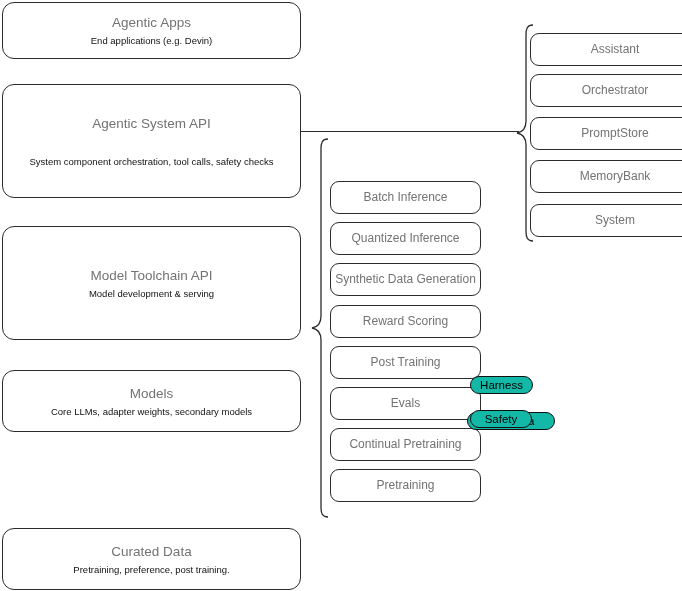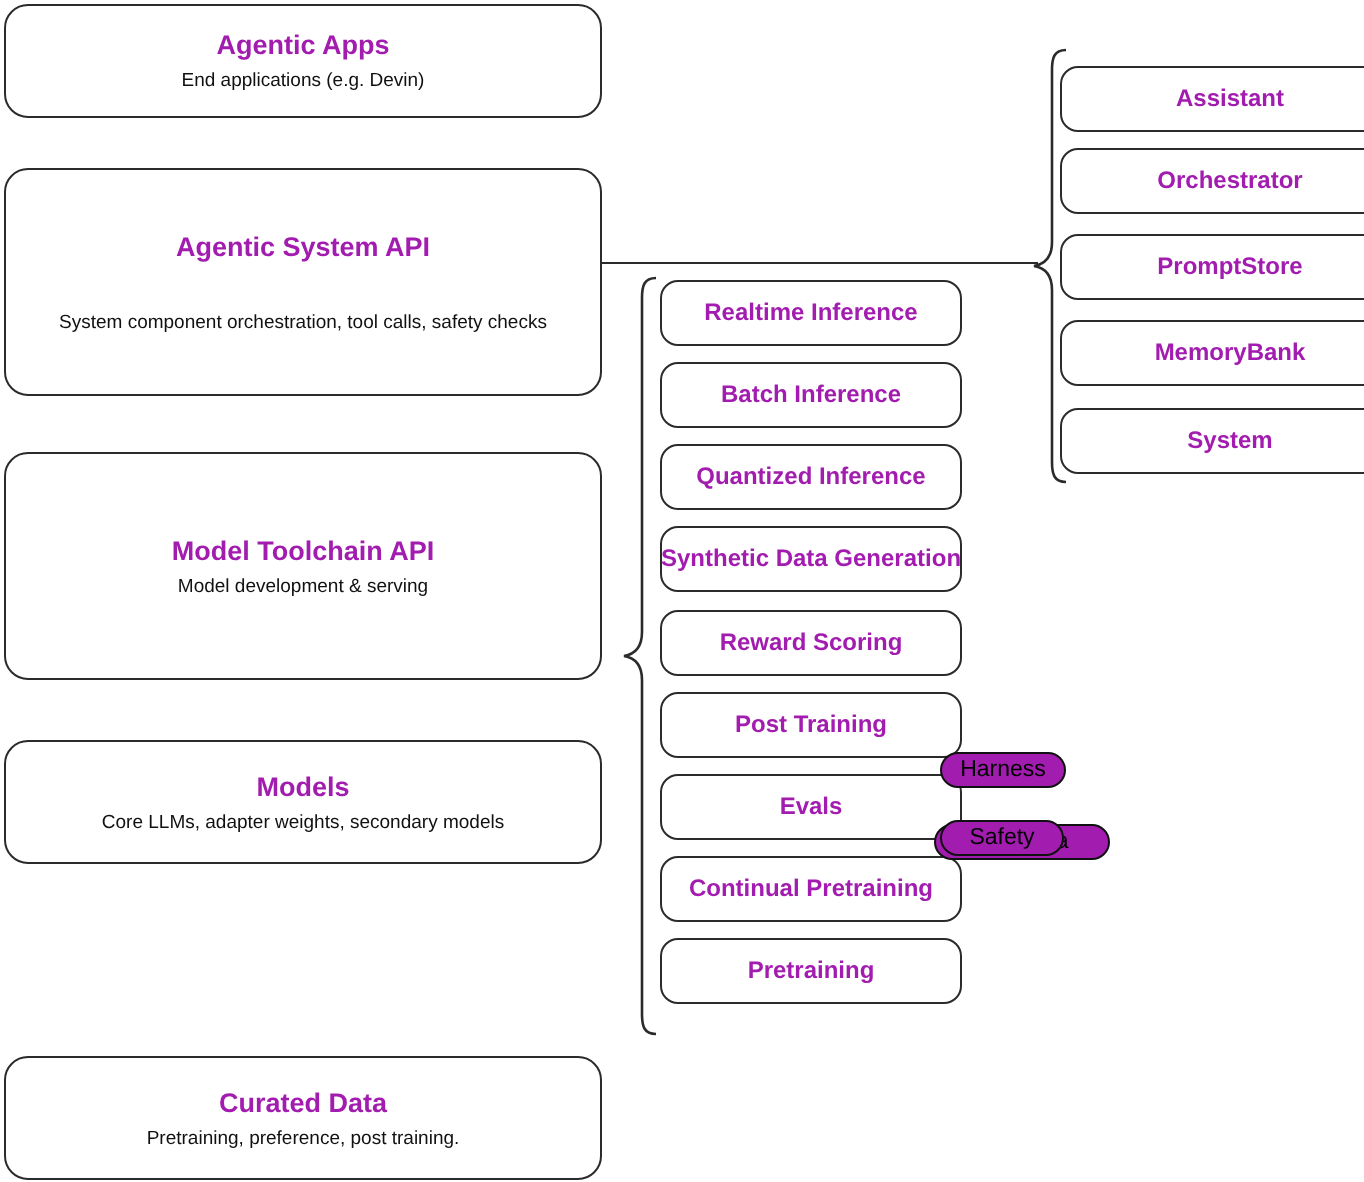--- a/index.html
+++ b/index.html
@@ -29,23 +29,22 @@
     display: flex;
     flex-direction: column;
     align-items: center;
     justify-content: center;
     text-align: center;
     padding: 2px 6px;
   }
   .box .title {
     font-size: 13.5px;
     line-height: 17px;
-    color: #a21caf;
+    color: #737373;
     white-space: nowrap;
-    font-weight: bold;
   }
   .box .subtitle {
     font-size: 9.5px;
     line-height: 13px;
     color: #111;
     margin-top: 3px;
     white-space: nowrap;
   }
 
   
@@ -70,21 +69,21 @@
     border-width: 1.2px;
   }
   .right-box .title { font-size: 12px; line-height: 15px; }
 
   
   .pill {
     position: absolute;
     box-sizing: border-box;
     border: 1.3px solid #111;
     border-radius: 11px;
-    background: #a21caf;
+    background: #14b8a6;
     height: 18px;
     display: flex;
     align-items: center;
     justify-content: center;
     font-size: 11.5px;
     line-height: 14px;
     color: #000;
     white-space: nowrap;
     z-index: 5;
   }
@@ -141,23 +140,20 @@
   <div class="connector" style="left:301px; top:131px; width:218px;"></div>
 
   <svg class="brace" style="left:310px; top:138px;" width="20" height="380" viewBox="0 0 20 380">
     <path d="M18,1 C12,1 11,5 11,11 L11,178 C11,185 8,189 2,190 C8,191 11,195 11,202 L11,369 C11,375 12,379 18,379"></path>
   </svg>
 
   <svg class="brace" style="left:515px; top:24px;" width="20" height="218" viewBox="0 0 20 218">
     <path d="M18,1 C12,1 11,5 11,11 L11,97 C11,104 8,108 2,109 C8,110 11,114 11,121 L11,207 C11,213 12,217 18,217"></path>
   </svg>
 
-  <div class="box mid-box" style="top:140px;">
-    <div class="title">Realtime Inference</div>
-  </div>
   <div class="box mid-box" style="top:181px;">
     <div class="title">Batch Inference</div>
   </div>
   <div class="box mid-box" style="top:222px;">
     <div class="title">Quantized Inference</div>
   </div>
   <div class="box mid-box" style="top:263px;">
     <div class="title">Synthetic Data Generation</div>
   </div>
   <div class="box mid-box" style="top:305px;">

